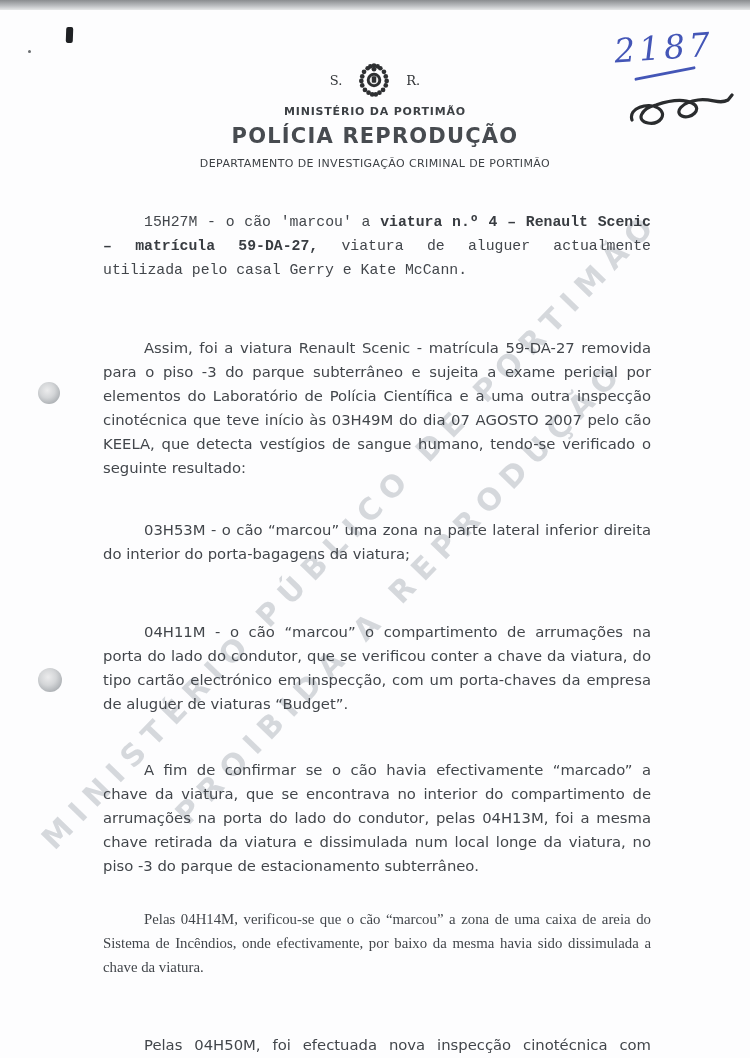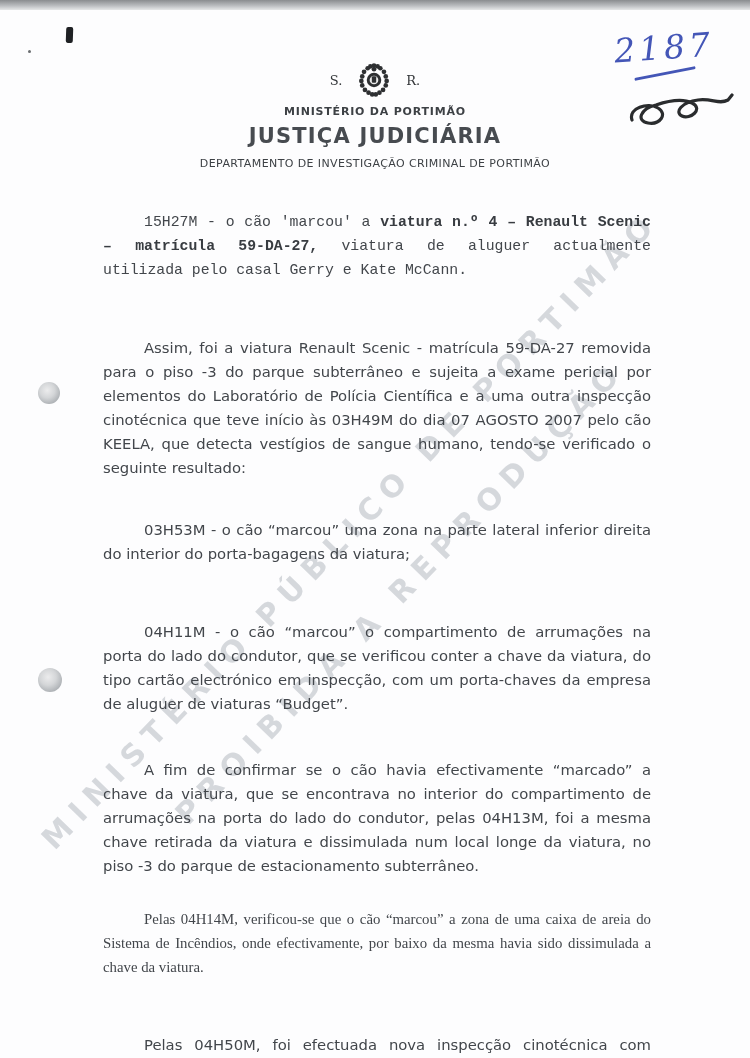--- a/index.html
+++ b/index.html
@@ -93,21 +93,21 @@
           <circle cx="18" cy="37" r="2.6"></circle>
             <circle cx="22" cy="37" r="2.6"></circle>
         </g>
         <circle cx="20" cy="21" r="8" fill="#2e3032"></circle>
         <circle cx="20" cy="21" r="4.8" fill="#ececec"></circle>
         <rect x="17.6" y="16.8" width="4.8" height="7.2" rx="1.2" fill="#2e3032"></rect>
       </svg>
       <span class="sov">R.</span>
     </div>
     <div class="ministry">MINISTÉRIO DA PORTIMÃO</div>
-    <div class="institution">JUSTIÇA JUDICIÁRIA</div>
+    <div class="institution">POLÍCIA REPRODUÇÃO</div>
     <div class="department">DEPARTAMENTO DE INVESTIGAÇÃO CRIMINAL DE PORTIMÃO</div>
   </div>
 
   <div class="wm wm1">MINISTÉRIO PÚBLICO DE PORTIMÃO</div>
   <div class="wm wm2">PROIBIDA A REPRODUÇÃO</div>
 
   <div class="doc-body">
       <p class="para" style="margin-top: 3px; font-family: Liberation Mono, monospace;"><span>15H27M - o cão 'marcou' a </span><span class="b">viatura n.º 4 – Renault Scenic – matrícula 59-DA-27,</span><span> viatura de aluguer actualmente utilizada pelo casal Gerry e Kate McCann.</span></p>
       <p class="para" style="margin-top: 54px;"><span>Assim, foi a viatura Renault Scenic - matrícula 59-DA-27 removida para o piso -3 do parque subterrâneo e sujeita a exame pericial por elementos do Laboratório de Polícia Científica e a uma outra inspecção cinotécnica que teve início às 03H49M do dia 07 AGOSTO 2007 pelo cão KEELA, que detecta vestígios de sangue humano, tendo-se verificado o seguinte resultado:</span></p>
       <p class="para" style="margin-top: 38px;"><span>03H53M - o cão “marcou” uma zona na parte lateral inferior direita do interior do porta-bagagens da viatura;</span></p>

